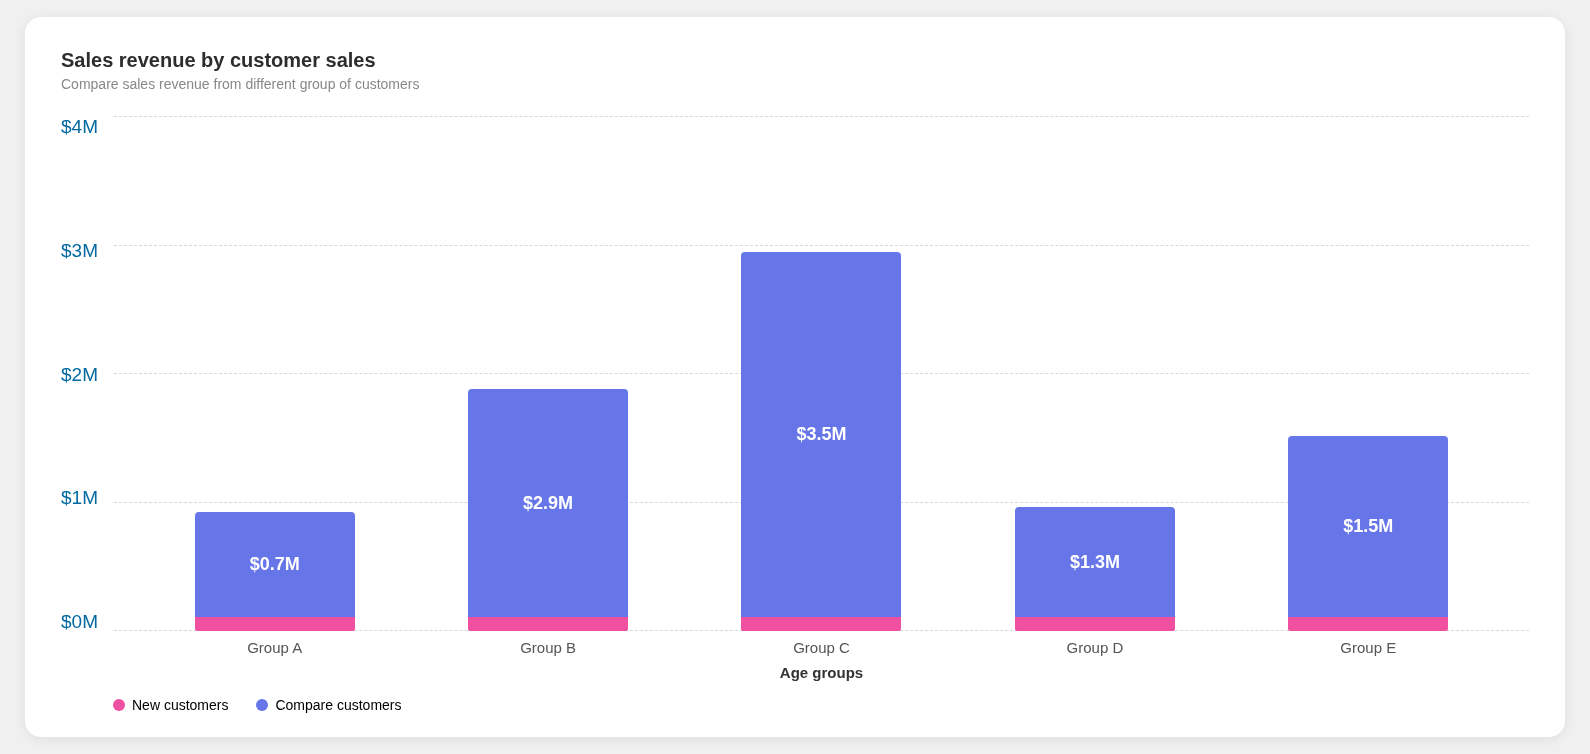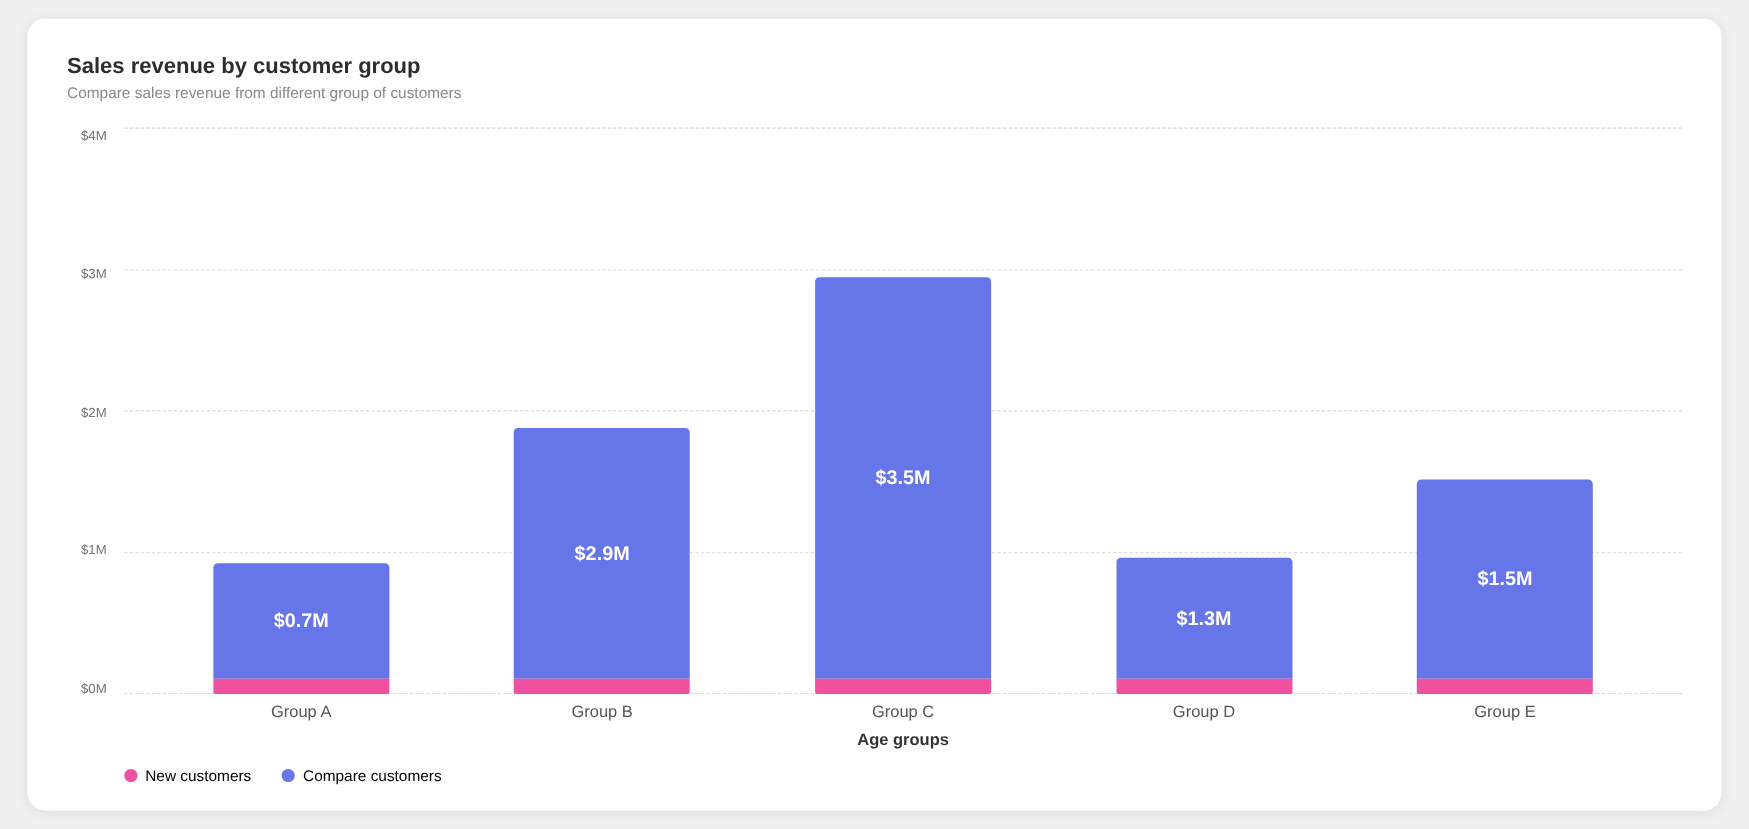--- a/index.html
+++ b/index.html
@@ -40,22 +40,22 @@
     .y-axis {
       display: flex;
       flex-direction: column;
       justify-content: space-between;
       align-items: flex-end;
       padding-right: 16px;
       padding-bottom: 48px;
       min-width: 52px;
     }
     .y-label {
-      font-size: 12px;
-      color: #737373;
+      font-size: 19px;
+      color: #0369a1;
     }
     .chart-body {
       flex: 1;
       display: flex;
       flex-direction: column;
     }
     .grid-and-bars {
       flex: 1;
       position: relative;
     }
@@ -143,21 +143,21 @@
     .legend-dot {
       width: 12px;
       height: 12px;
       border-radius: 50%;
     }
   </style>
 </head>
 <body>
 
 <div class="card">
-  <div class="chart-title">Sales revenue by customer group</div>
+  <div class="chart-title">Sales revenue by customer sales</div>
   <div class="chart-subtitle">Compare sales revenue from different group of customers</div>
 
   <div class="chart-area">
     <div class="y-axis" id="y-axis-container">
         <div class="y-label">$4M</div>
         <div class="y-label">$3M</div>
         <div class="y-label">$2M</div>
         <div class="y-label">$1M</div>
         <div class="y-label">$0M</div>
       </div>

